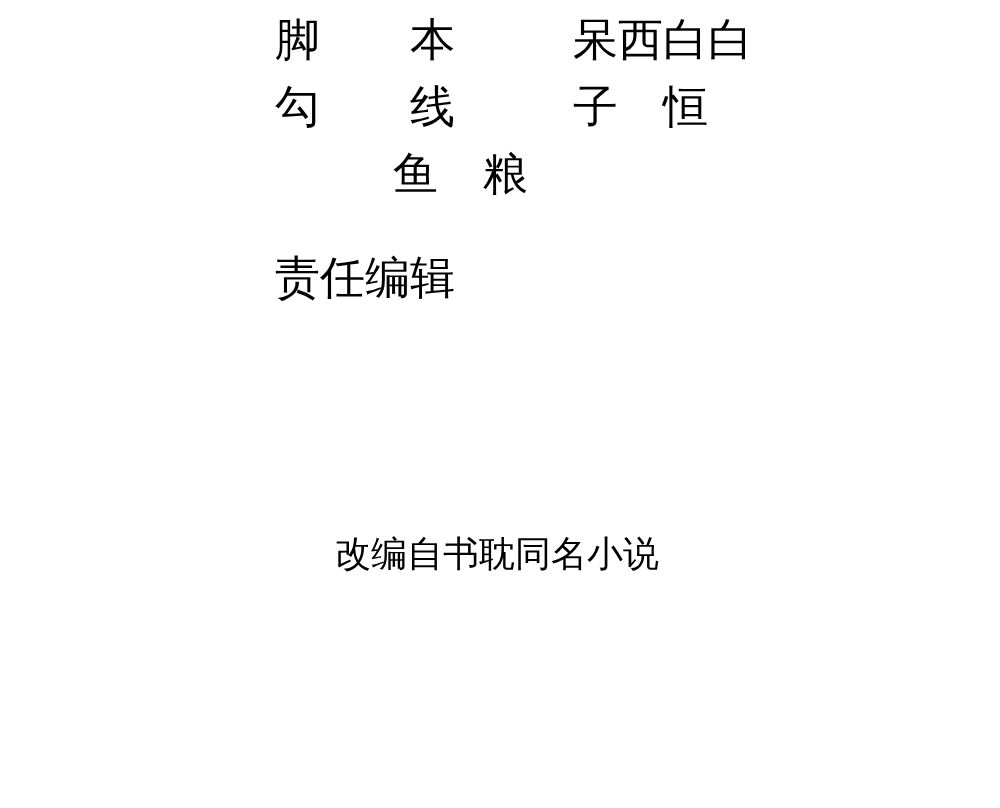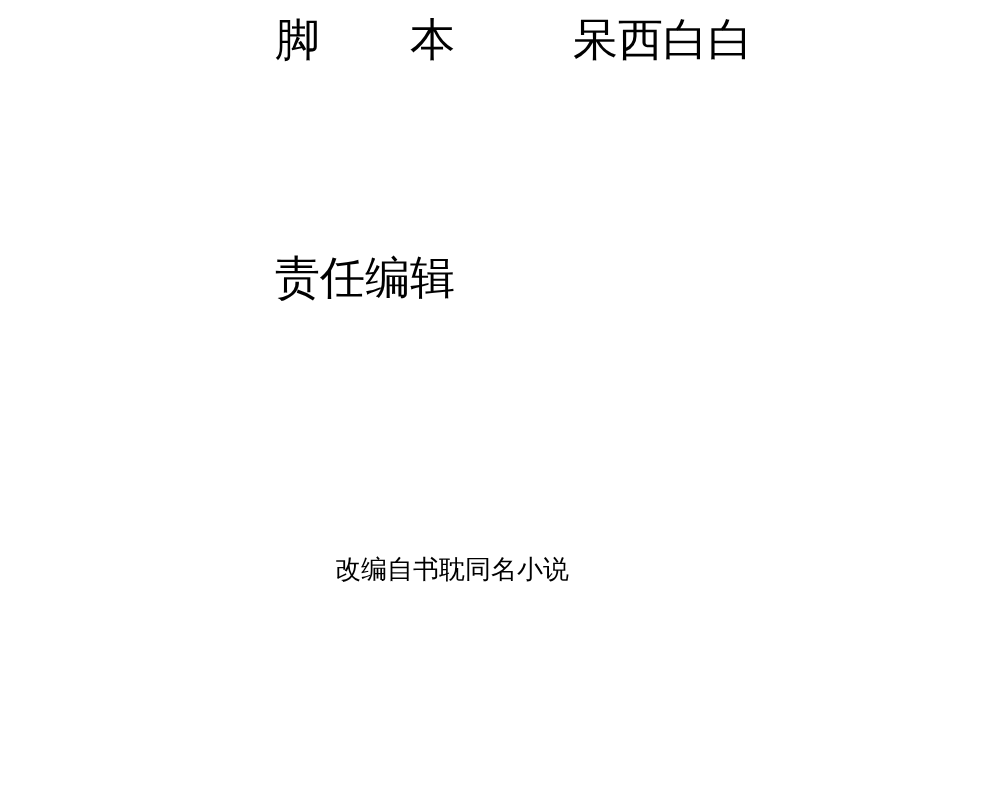--- a/index.html
+++ b/index.html
@@ -45,42 +45,44 @@
     text-align: left;
     white-space: pre;
   }
   .name.shift-left {
     margin-left: 93px;
   }
   .footer-note {
     position: absolute;
     left: 335px;
     top: 536px;
-    font-size: 26px;
+    font-size: 36px;
     line-height: 1;
     white-space: pre;
-    margin-top: 20px;
   }
 </style>
 </head>
 <body>
 
 <div class="page">
 
   <div class="credits">
 
     <div class="credit-row">
       <span class="role">脚　　本</span>
       <span class="name">呆西白白</span>
     </div>
 
     <div class="credit-row">
+      <span class="role">勾　　线</span>
+      <span class="name">子　恒</span>
     </div>
 
     <div class="credit-row">
+      <span class="name">鱼　粮</span>
     </div>
 
 
     <div class="credit-row gap-above">
       <span class="role">责任编辑</span>
     </div>
 
   </div>
 
   <div class="footer-note">改编自书耽同名小说</div>

